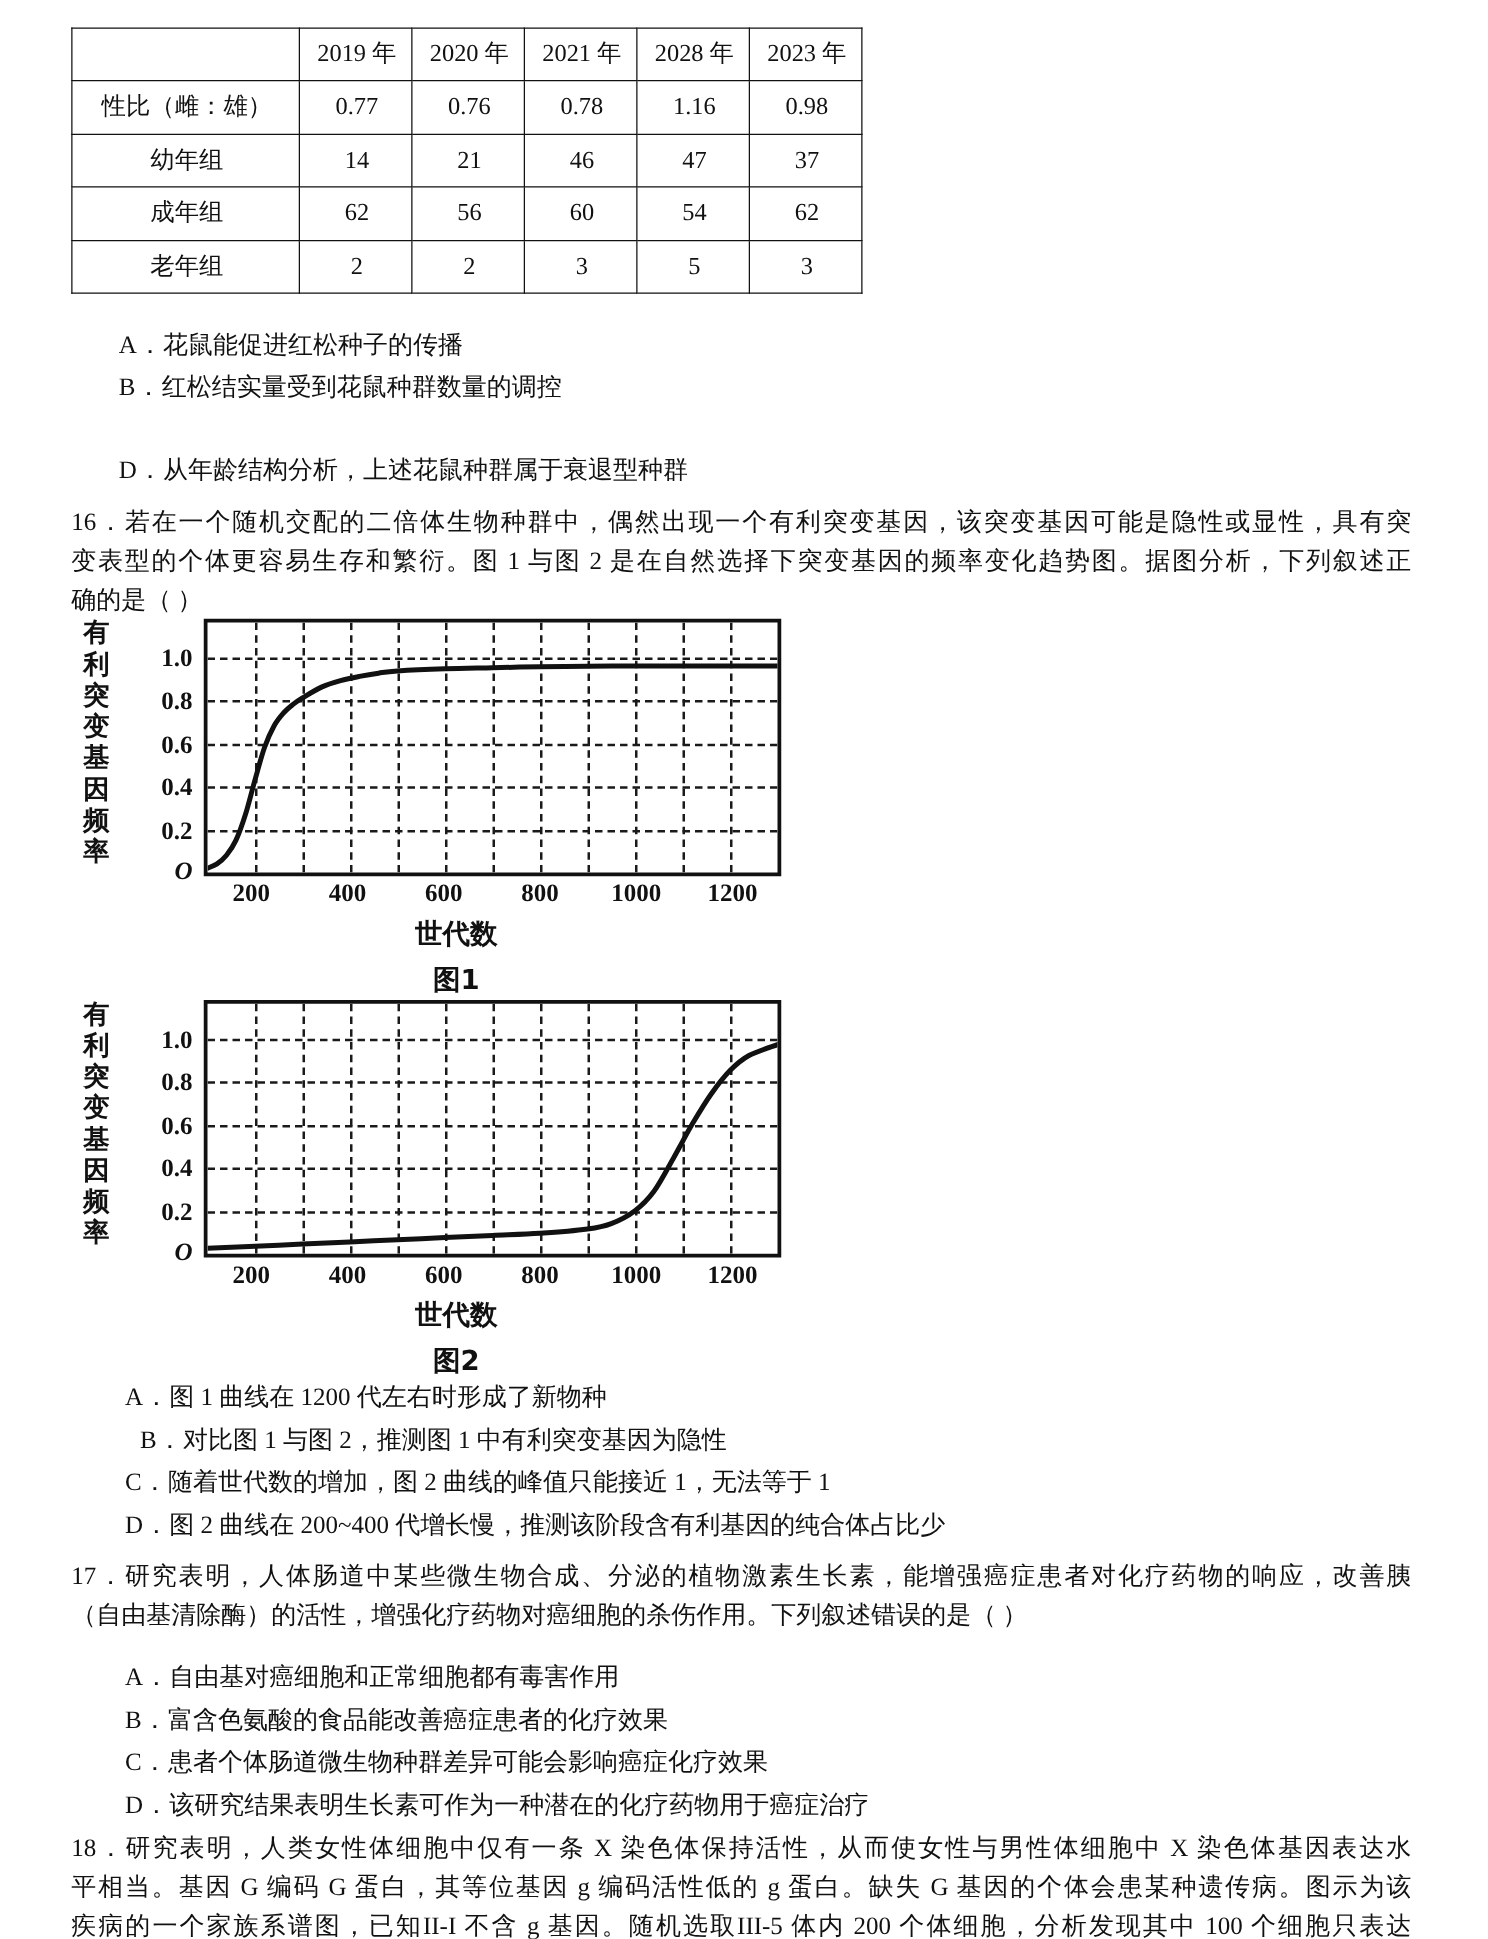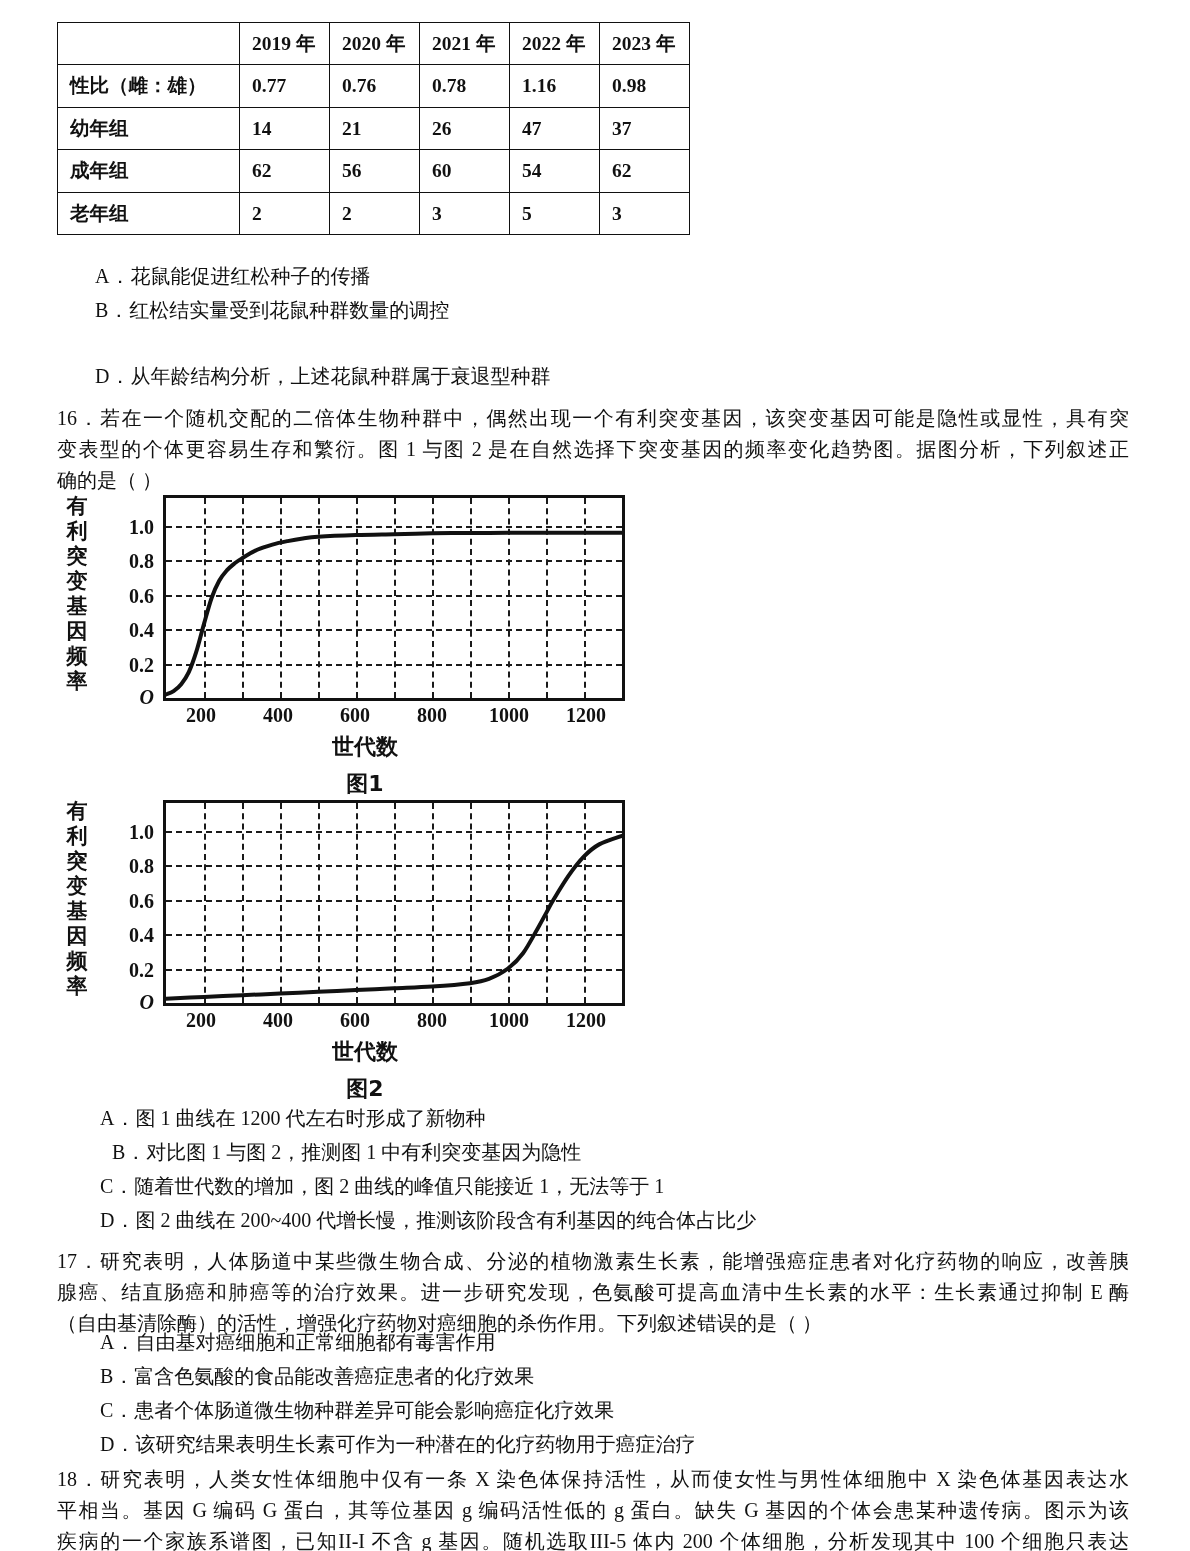--- a/index.html
+++ b/index.html
@@ -29,22 +29,22 @@
     top: 22px;
   }
   table.data-table {
     border-collapse: collapse;
     font-size: 19.5px;
     line-height: 1.2;
   }
   table.data-table td, table.data-table th {
     border: 1.6px solid #111;
     padding: 9px 10px 9px 12px;
-    text-align: left;
-    font-weight: bold;
+    text-align: center;
+    font-weight: normal;
     vertical-align: middle;
     height: 29px;
     box-sizing: border-box;
   }
   table.data-table td.rowhead, table.data-table th.rowhead {
     width: 182px;
   }
   table.data-table td.yearcell, table.data-table th.yearcell {
     width: 90px;
   }
@@ -171,38 +171,38 @@
 <div class="page">
 
   <div class="data-table-wrap">
     <table class="data-table">
       <thead>
         <tr>
           <th class="rowhead"></th>
           <th class="yearcell">2019 年</th>
           <th class="yearcell">2020 年</th>
           <th class="yearcell">2021 年</th>
-          <th class="yearcell">2022 年</th>
+          <th class="yearcell">2028 年</th>
           <th class="yearcell">2023 年</th>
         </tr>
       </thead>
       <tbody>
         <tr>
           <td class="rowhead">性比（雌：雄）</td>
           <td>0.77</td>
           <td>0.76</td>
           <td>0.78</td>
           <td>1.16</td>
           <td>0.98</td>
         </tr>
         <tr>
           <td class="rowhead">幼年组</td>
           <td>14</td>
           <td>21</td>
-          <td>26</td>
+          <td>46</td>
           <td>47</td>
           <td>37</td>
         </tr>
         <tr>
           <td class="rowhead">成年组</td>
           <td>62</td>
           <td>56</td>
           <td>60</td>
           <td>54</td>
           <td>62</td>
@@ -352,21 +352,20 @@
   </div>
   <div class="opt" style="left:100px; top:1176px;">
     <span class="lbl">C．</span><span>随着世代数的增加，图 2 曲线的峰值只能接近 1，无法等于 1</span>
   </div>
   <div class="opt" style="left:100px; top:1210px;">
     <span class="lbl">D．</span><span>图 2 曲线在 200~400 代增长慢，推测该阶段含有利基因的纯合体占比少</span>
   </div>
 
   <div class="para" style="left:57px; top:1246px;">
     <span class="para-line just">17．研究表明，人体肠道中某些微生物合成、分泌的植物激素生长素，能增强癌症患者对化疗药物的响应，改善胰</span>
-    <span class="para-line just">腺癌、结直肠癌和肺癌等的治疗效果。进一步研究发现，色氨酸可提高血清中生长素的水平：生长素通过抑制 E 酶</span>
     <span class="para-line">（自由基清除酶）的活性，增强化疗药物对癌细胞的杀伤作用。下列叙述错误的是（      ）</span>
   </div>
 
   <div class="opt" style="left:100px; top:1332px;">
     <span class="lbl">A．</span><span>自由基对癌细胞和正常细胞都有毒害作用</span>
   </div>
   <div class="opt" style="left:100px; top:1366px;">
     <span class="lbl">B．</span><span>富含色氨酸的食品能改善癌症患者的化疗效果</span>
   </div>
   <div class="opt" style="left:100px; top:1400px;">

